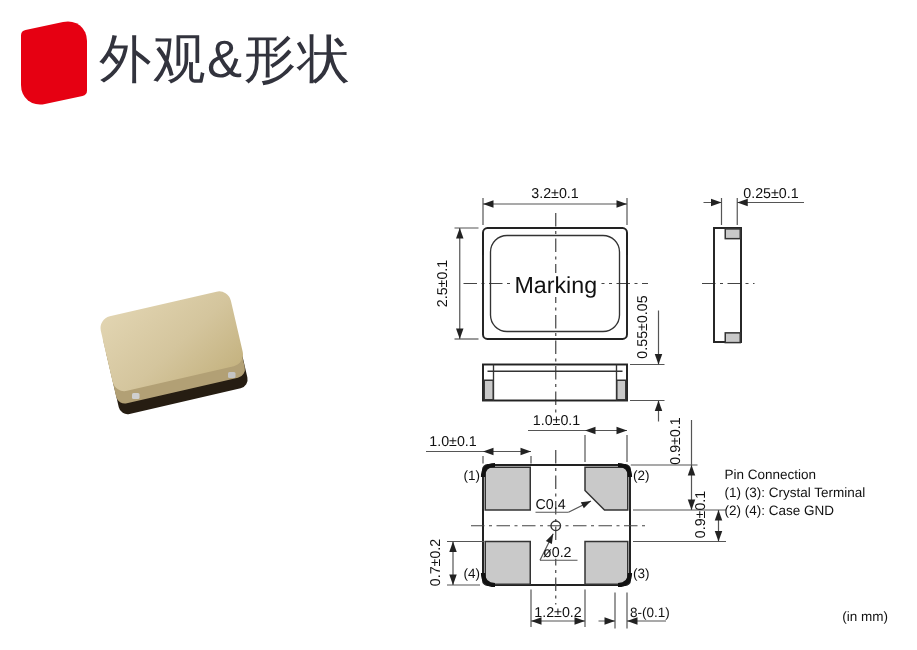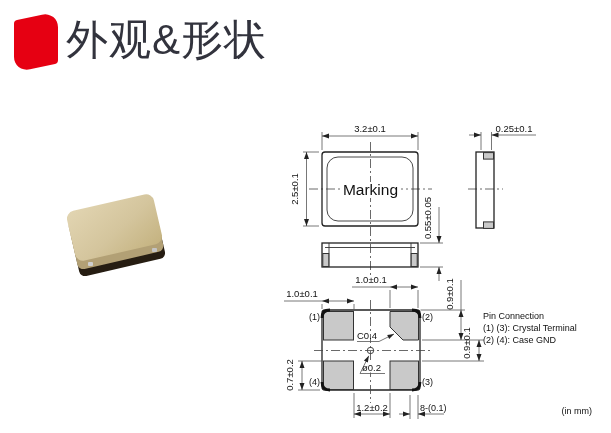--- a/index.html
+++ b/index.html
@@ -2,21 +2,21 @@
 <html><head>
 <meta charset="utf-8">
 <style>
   html,body{margin:0;padding:0;}
   body{width:611px;height:433px;background:#ffffff;font-family:"Liberation Sans",sans-serif;position:relative;overflow:hidden;}
   .screen{position:absolute;inset:0;background:#fff;}
 
   
   .logo{position:absolute;left:14px;top:16px;width:44px;height:52px;background:#e60012;
         transform:skewY(-12deg);border-radius:3px 16px 3px 16px;}
-  .page-title{position:absolute;left:66px;top:20px;font-size:42px;line-height:40px;color:#32333d;
+  .page-title{position:absolute;left:66px;top:20px;font-size:35px;line-height:40px;color:#32333d;
         font-weight:500;letter-spacing:1px;white-space:nowrap;}
 
   
   .photo{position:absolute;left:64px;top:196px;width:110px;height:86px;}
   .photo .base{position:absolute;left:10px;top:24px;width:88px;height:48px;background:#261d12;
         border-radius:6px;transform:rotate(-13deg);}
   .photo .side{position:absolute;left:8px;top:15px;width:88px;height:50px;background:#b2a075;
         border-radius:6px;transform:rotate(-13deg);}
   .photo .top{position:absolute;left:6px;top:6px;width:89px;height:51px;
         background:linear-gradient(150deg,#e2d5b2 0%,#d4c59d 55%,#c4b27f 100%);

